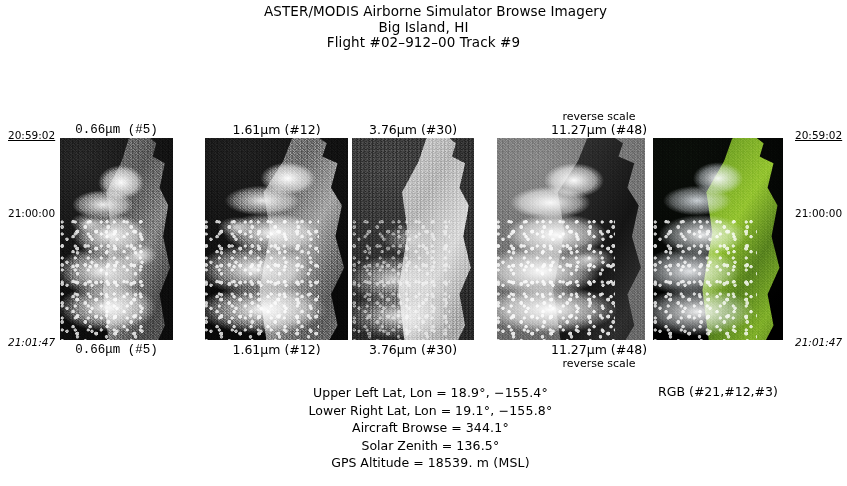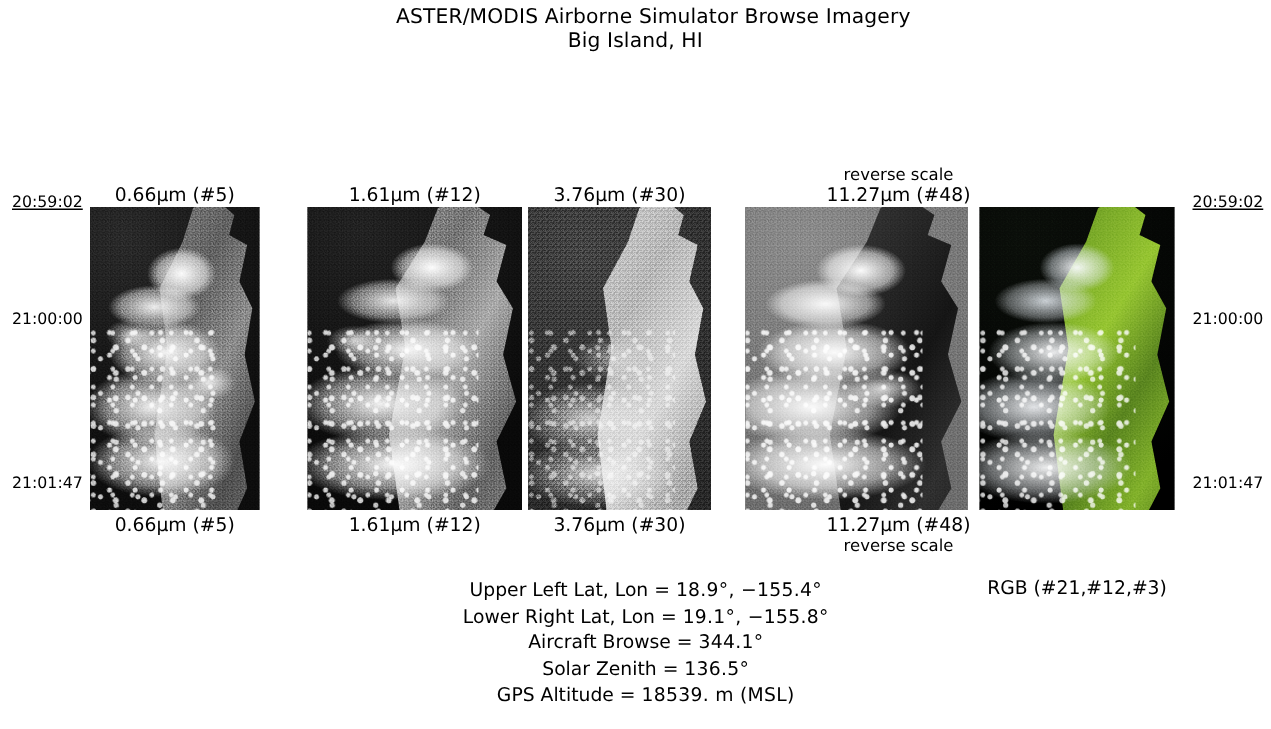--- a/index.html
+++ b/index.html
@@ -26,34 +26,34 @@
   .p3{left:352px;width:122px;}
   .p4{left:497px;width:148px;}
   .p5{left:653px;width:130px;}
 
   
   .lbl{position:absolute;text-align:center;font-size:12.5px;line-height:14px;white-space:nowrap;}
   .lbl-top{top:123px;}
   .lbl-bot{top:343px;}
   .rev-top{top:110px;}
   .rev-bot{top:357px;}
-  .l1{left:60px;width:113px;}
+  .l1{left:60px;width:113px;font-family:Liberation Mono, monospace;}
   .l2{left:205px;width:143px;}
   .l3{left:352px;width:122px;}
   .l4{left:525px;width:148px;}
   .l5{left:653px;width:130px;margin-top:42px;}
   .rev{font-size:11px;}
 
   
   .time{position:absolute;font-size:10.5px;line-height:11px;white-space:nowrap;}
   .time-l{left:8px;text-align:left;}
   .time-r{left:795px;text-align:left;}
   .tt1{top:130px;text-decoration:underline;}
   .tt2{top:208px;}
-  .tt3{top:317px;}
+  .tt3{top:337px;font-style:italic;}
 
   
   .meta{position:absolute;left:0;right:0;top:384px;text-align:center;margin-left:14px;}
   .meta div{font-size:12.5px;line-height:17.5px;white-space:nowrap;}
   .meta .val{letter-spacing:.2px;}
 
   
   .img-layer{position:absolute;inset:0;}
 
   
@@ -168,20 +168,21 @@
   .p4 .pocks{opacity:.9;}
 </style>
 </head>
 <body>
 
 <div class="page">
 
   <div class="titles">
     <div class="t1">ASTER/MODIS Airborne Simulator Browse Imagery</div>
     <div>Big Island, HI</div>
+    <div>Flight #02–912–00 Track #9</div>
   </div>
 
   <div class="strip">
 
     <div class="time time-l tt1">20:59:02</div>
     <div class="time time-l tt2">21:00:00</div>
     <div class="time time-l tt3">21:01:47</div>
 
     <div class="time time-r tt1">20:59:02</div>
     <div class="time time-r tt2">21:00:00</div>

